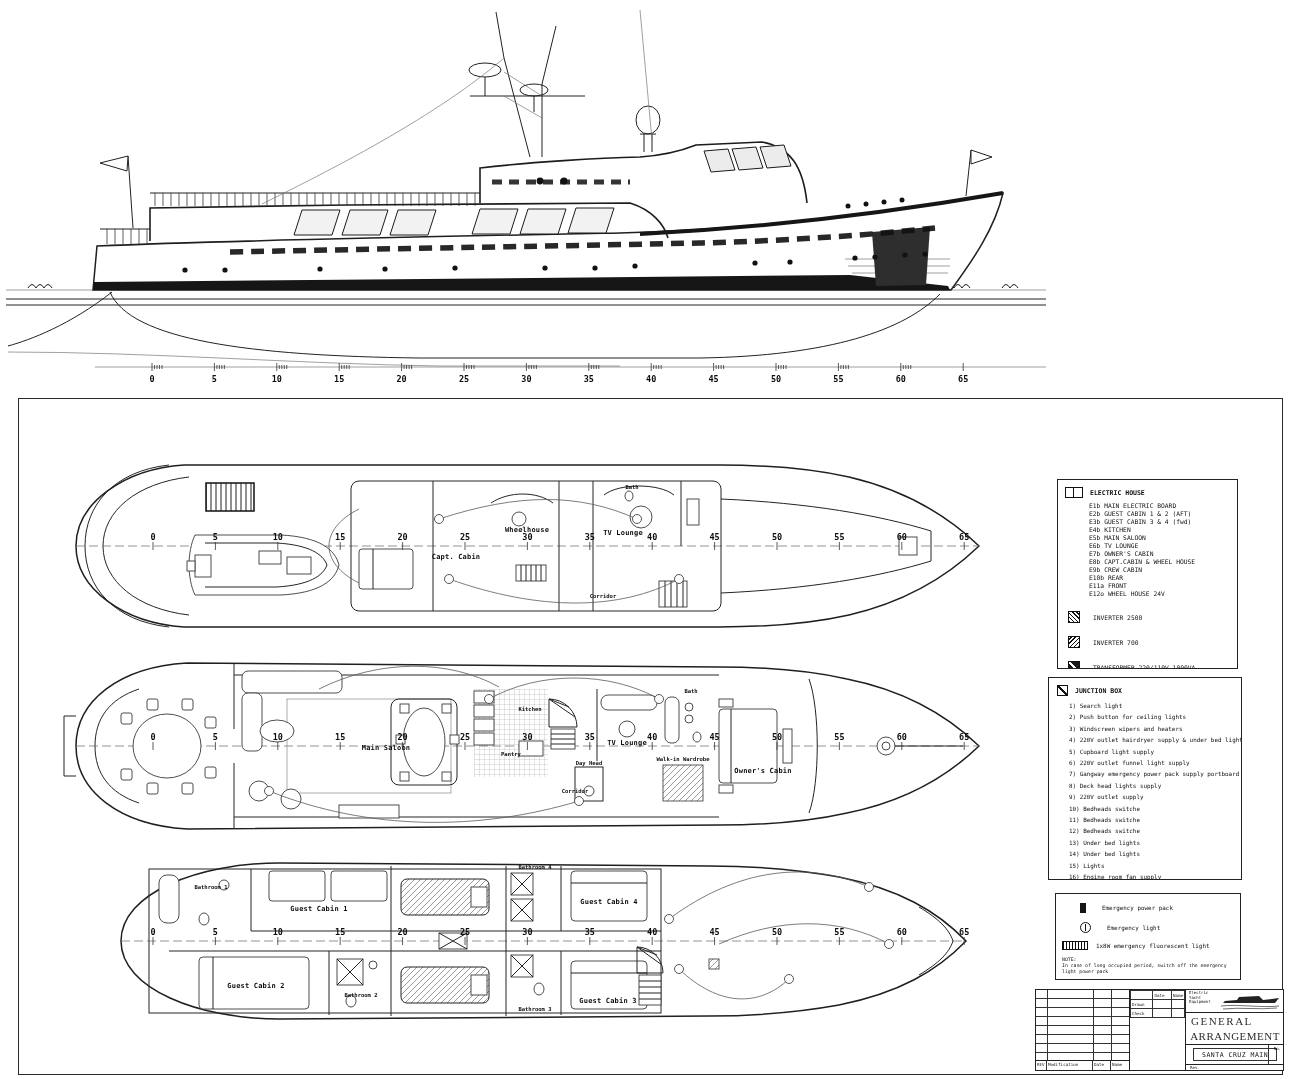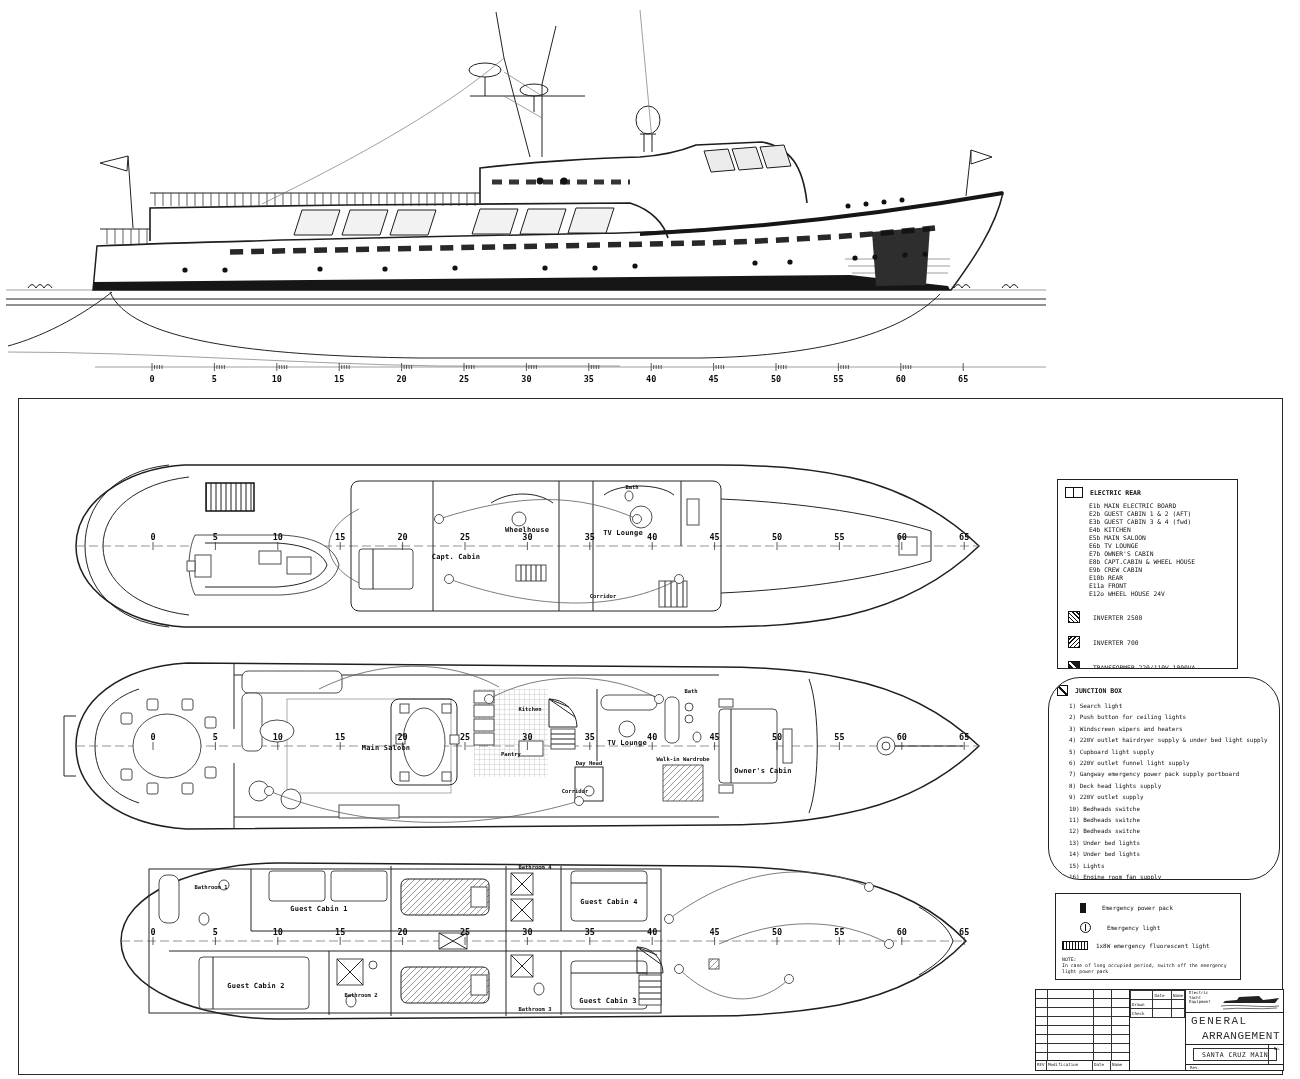--- a/index.html
+++ b/index.html
@@ -26,21 +26,21 @@
   #electric{left:1057px;top:479px;width:181px;height:190px;padding:7px 0 0 7px;overflow:hidden;}
   #electric .lg-item{font:6.3px "DejaVu Sans Mono",monospace;line-height:8px;}
   #electric .lg-list{margin:4px 0 0 24px;}
   .dev-row{display:flex;align-items:center;gap:13px;margin:13px 0 0 3px;font:6.3px "DejaVu Sans Mono",monospace;}
   .ic-e{width:16px;height:9px;border:1px solid #111;position:relative;flex:none;}
   .ic-e::before{content:"";position:absolute;left:7px;top:0;bottom:0;border-left:1px solid #111;}
   .ic-d{width:10px;height:10px;border:1px solid #111;flex:none;}
   .ic-inv1{background:repeating-linear-gradient(45deg,#111 0 1px,transparent 1px 3px);}
   .ic-inv2{background:repeating-linear-gradient(-45deg,#111 0 1px,transparent 1px 3px);}
   .ic-tr1{background:linear-gradient(45deg,#1a1a1a 44%,#fff 44% 56%,#1a1a1a 56%);}
-  #junction{left:1048px;top:677px;width:232px;height:203px;padding:7px 0 4px 8px;overflow:hidden;border-radius:32px;}
+  #junction{left:1048px;top:677px;width:194px;height:203px;padding:7px 0 4px 8px;overflow:hidden;}
   #junction .lg-item{font:5.9px "DejaVu Sans Mono",monospace;line-height:11.4px;}
   #junction .lg-list{margin:5px 0 0 12px;}
   .ic-j{width:9px;height:9px;border:1px solid #111;flex:none;
         background:linear-gradient(45deg,transparent 44%,#111 44% 56%,transparent 56%);}
   #emergency{left:1055px;top:893px;width:186px;height:87px;padding:0;overflow:hidden;font:5.9px "DejaVu Sans Mono",monospace;}
   .em-row{display:flex;align-items:center;gap:16px;margin:9px 0 0 24px;}
   .ic-pp{width:6px;height:10px;background:#141414;flex:none;}
   .ic-el{width:9px;height:9px;border:1px solid #111;border-radius:50%;position:relative;flex:none;}
   .ic-el::before{content:"";position:absolute;left:3.5px;top:1px;bottom:1px;border-left:1px solid #111;}
   .ic-fl{width:24px;height:7px;border:1px solid #111;flex:none;margin-left:-9px;
@@ -52,21 +52,21 @@
            background:repeating-linear-gradient(180deg,transparent 0 8.4px,#333 8.4px 9px);}
   .tb-vdiv{position:absolute;top:0;bottom:0;border-left:1px solid #333;}
   .tb-foot-l{position:absolute;left:0;right:0;bottom:0;height:9px;background:#fff;border-top:1px solid #222;display:flex;font:4.2px "DejaVu Sans Mono",monospace;}
   .tb-foot-l>div{border-right:1px solid #333;padding:1px 0 0 1px;box-sizing:border-box;overflow:hidden;white-space:nowrap;}
   .tb-mid{position:absolute;left:94px;top:0;width:56px;height:100%;border-right:1px solid #222;box-sizing:border-box;font:4.2px "DejaVu Sans Mono",monospace;}
   .tb-mid table{border-collapse:collapse;width:100%;}
   .tb-mid td{border:1px solid #333;height:8px;padding:0 1px;font:4.2px "DejaVu Sans Mono",monospace;overflow:hidden;white-space:nowrap;}
   .tb-right{position:absolute;left:150px;top:0;right:0;bottom:0;}
   .tb-co{height:22px;border-bottom:1px solid #222;position:relative;}
   .tb-co .co-lines{position:absolute;left:3px;top:1px;font:4px "DejaVu Sans Mono",monospace;line-height:1.15;}
-  .tb-title{height:31px;border-bottom:1px solid #222;position:relative;font-family:Liberation Mono, monospace;text-align:right;}
+  .tb-title{height:31px;border-bottom:1px solid #222;position:relative;font-family:Liberation Serif, serif;text-align:right;}
   .tb-title .t1{position:absolute;left:5px;top:2px;font-size:11px;letter-spacing:1.5px;color:#2e2e2e;}
   .tb-title .t2{position:absolute;right:3px;bottom:2px;font-size:11px;letter-spacing:.5px;color:#2e2e2e;}
   .tb-name{height:19px;border-bottom:1px solid #222;position:relative;}
   .tb-name .ship{position:absolute;left:7px;top:3px;border:1px solid #333;padding:2px 8px 1px;font:6.5px "DejaVu Sans Mono",monospace;letter-spacing:.5px;}
   .tb-name .no{position:absolute;right:2px;top:1px;font:4px "DejaVu Sans Mono",monospace;}
   .tb-name .nodiv{position:absolute;right:14px;top:0;bottom:0;border-left:1px solid #333;}
   .tb-foot-r{position:relative;height:8px;font:4.2px "DejaVu Sans Mono",monospace;padding-left:4px;}
 </style>
 </head>
 <body>
@@ -588,21 +588,21 @@
           <line x1="945.2" y1="538" x2="945.2" y2="546" class="tick"></line>
           <text x="945.2" y="536" class="scale-num">65</text>
         </g>
   </g>
 </svg>
 </div>
 
 <div class="lg" id="electric">
   <div class="lg-head">
     <span class="ic-e"></span>
-    <span>ELECTRIC REAR</span>
+    <span>ELECTRIC HOUSE</span>
   </div>
   <div class="lg-list">
       <div class="lg-item">E1b MAIN ELECTRIC BOARD</div>
       <div class="lg-item">E2b GUEST CABIN 1 &amp; 2 (AFT)</div>
       <div class="lg-item">E3b GUEST CABIN 3 &amp; 4 (fwd)</div>
       <div class="lg-item">E4b KITCHEN</div>
       <div class="lg-item">E5b MAIN SALOON</div>
       <div class="lg-item">E6b TV LOUNGE</div>
       <div class="lg-item">E7b OWNER'S CABIN</div>
       <div class="lg-item">E8b CAPT.CABIN &amp; WHEEL HOUSE</div>

